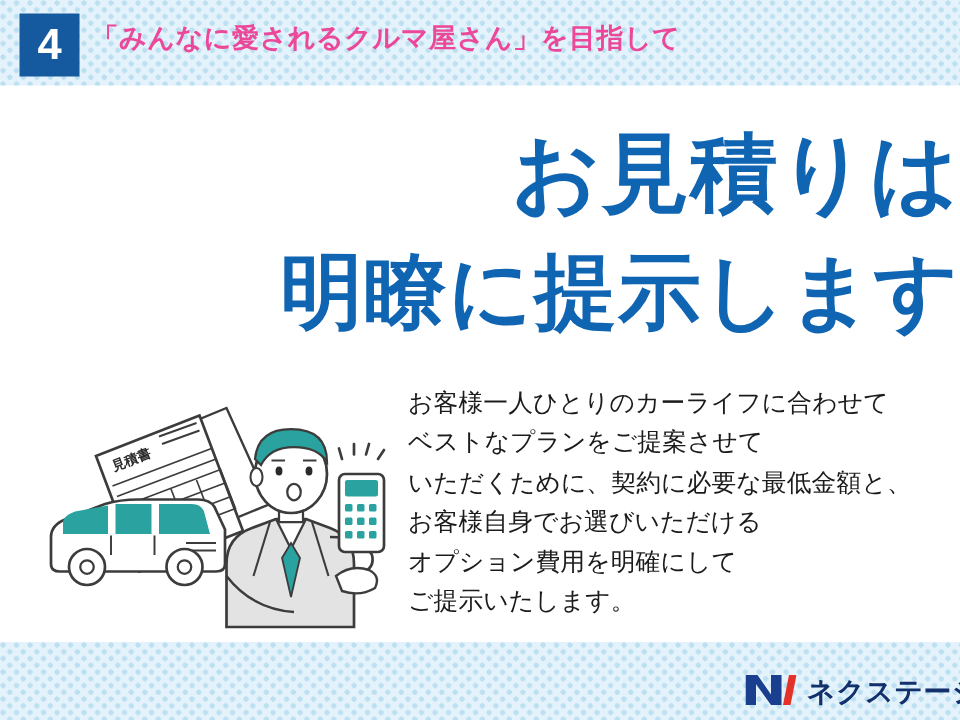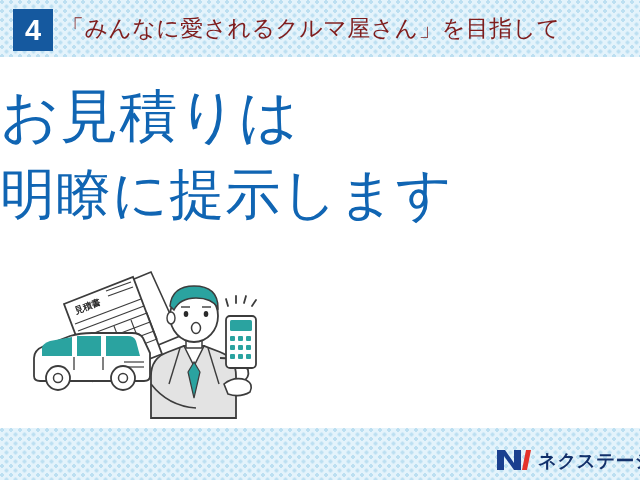--- a/index.html
+++ b/index.html
@@ -45,36 +45,36 @@
     font-size: 29px;
     font-weight: bold;
     line-height: 42px;
     text-align: center;
     letter-spacing: 0;
   }
   #header-title {
     position: absolute;
     left: 61px;
     top: 13px;
-    font-size: 23px;
-    font-weight: normal;
-    color: #7f1d1d;
+    font-size: 18px;
+    font-weight: bold;
+    color: #ec4899;
     letter-spacing: 0.4px;
     white-space: nowrap;
   }
 
   
   #headline {
     position: absolute;
     left: 0;
     top: 84px;
     width: 640px;
-    text-align: left;
+    text-align: right;
     color: #1065b3;
-    font-weight: normal;
+    font-weight: bold;
     letter-spacing: 1px;
   }
   #headline .hl-line1 {
     font-size: 58px;
     line-height: 64px;
     white-space: nowrap;
   }
   #headline .hl-line2 {
     font-size: 55px;
     line-height: 64px;
@@ -131,20 +131,28 @@
 
   <div id="section-badge">4</div>
 
   <div id="header-title">「みんなに愛されるクルマ屋さん」を目指して</div>
 
   <div id="headline">
     <div class="hl-line1">お見積りは</div>
     <div class="hl-line2">明瞭に提示します</div>
   </div>
 
+  <div id="body-copy">
+    <div>お客様一人ひとりのカーライフに合わせて</div>
+    <div>ベストなプランをご提案させて</div>
+    <div>いただくために、契約に必要な最低金額と、</div>
+    <div>お客様自身でお選びいただける</div>
+    <div>オプション費用を明確にして</div>
+    <div>ご提示いたします。</div>
+  </div>
 
   <div id="illustration">
     <svg width="240" height="165" viewBox="0 0 240 165" xmlns="http://www.w3.org/2000/svg">
 
       <g>
         <polygon points="60,40 123,14 152,78 89,104" fill="#ffffff" stroke="#3c3c3c" stroke-width="1.6"></polygon>
       </g>
 
       <g>
         <polygon points="36,46 105,19 134,96 65,123" fill="#ffffff" stroke="#3c3c3c" stroke-width="1.8"></polygon>

